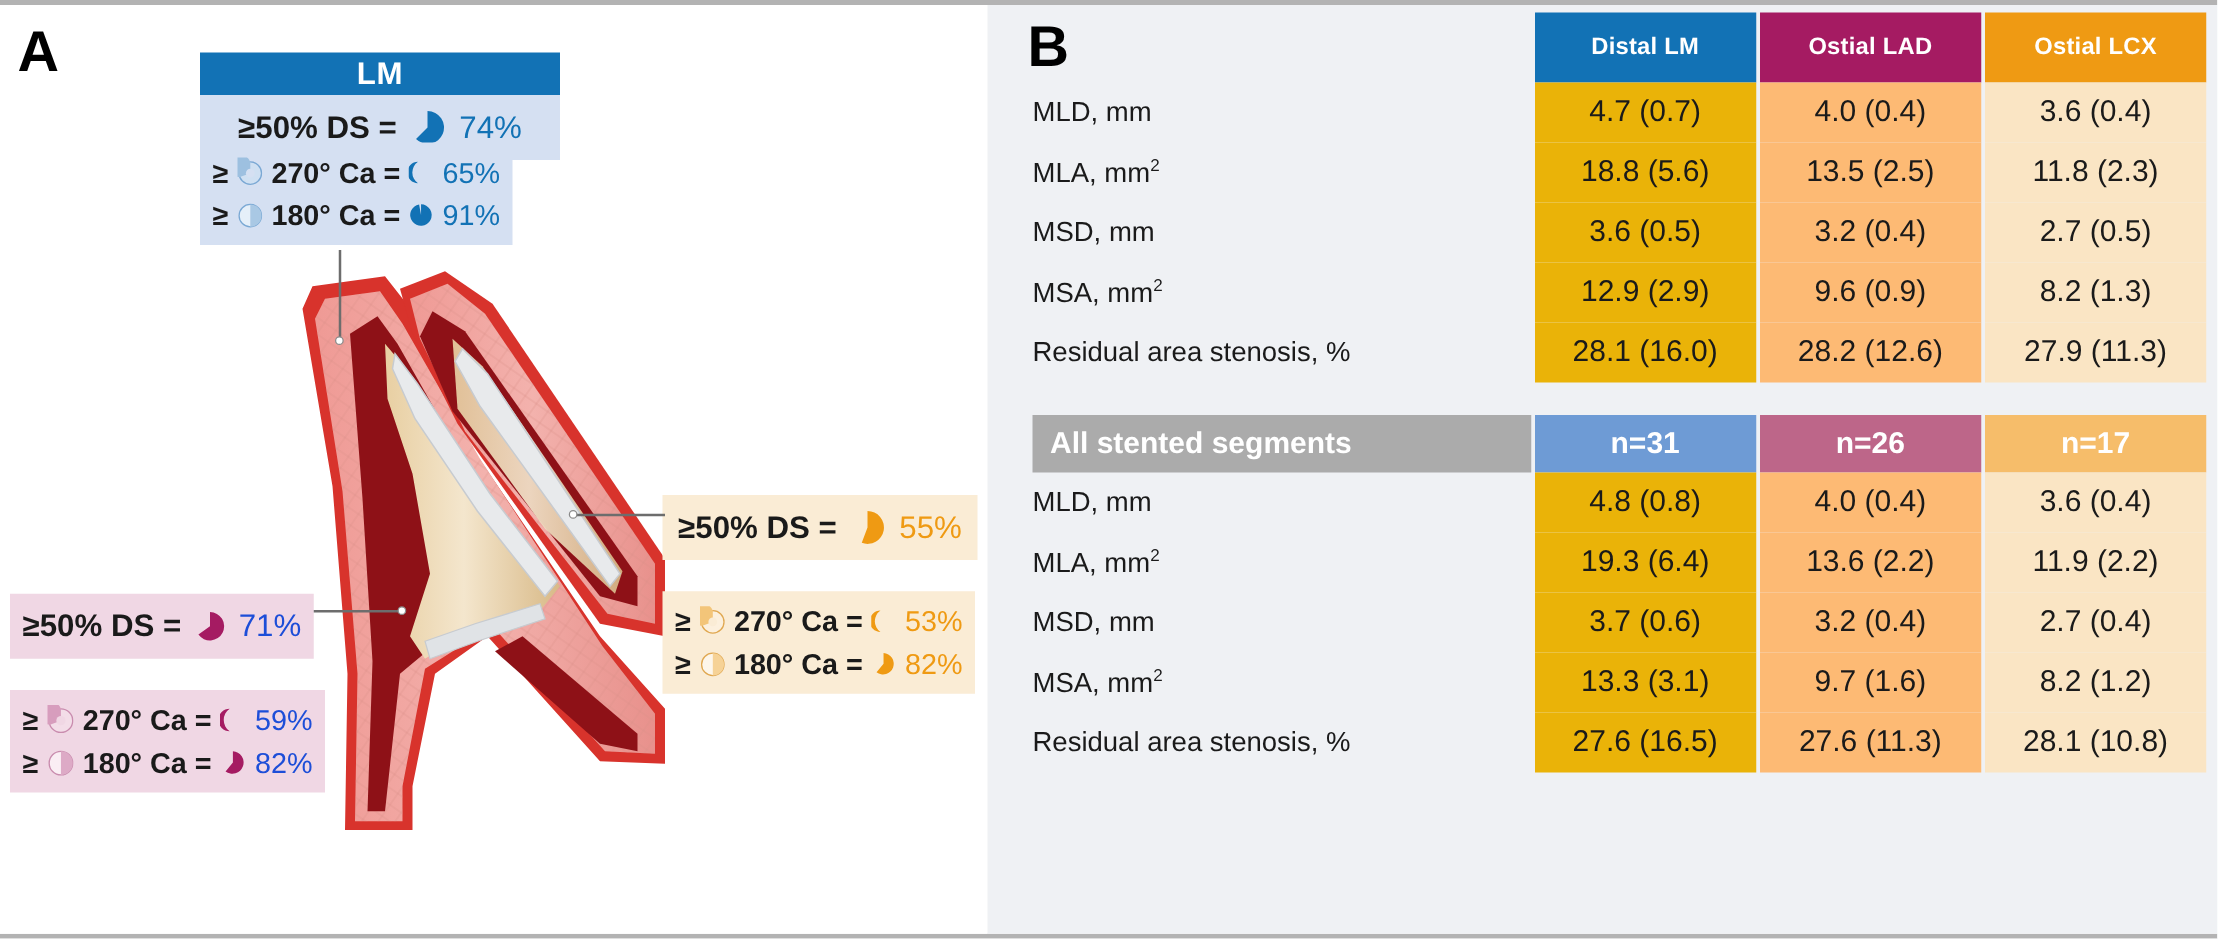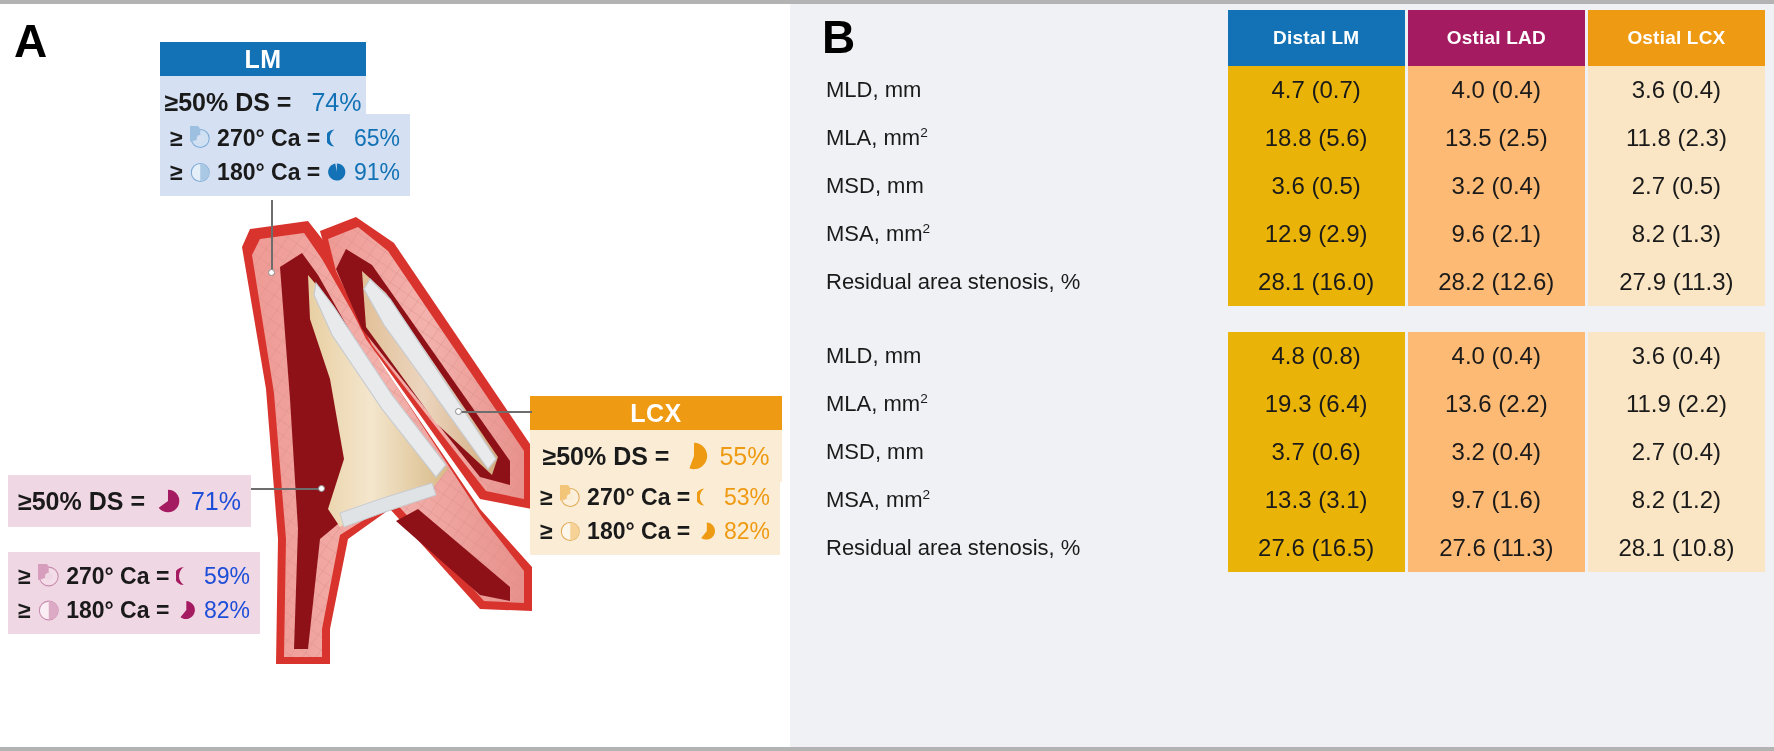--- a/index.html
+++ b/index.html
@@ -244,21 +244,21 @@
                L148 300 L164 250 L150 170 L130 110 Z" fill="url(#plaqueGrad)"></path>
       <path d="M182 62 L206 84 L318 248 L312 266 L256 214 L186 118 Z" fill="url(#plaqueGrad)" opacity="0.92"></path>
 
       <path d="M136 74 L154 98 L212 186 L266 256 L256 268 L202 200 L152 126 L134 86 Z" fill="#e8eaec" stroke="#c7cbd0" stroke-width="1.2"></path>
       <path d="M190 70 L210 90 L316 250 L308 260 L204 116 L184 80 Z" fill="#e8eaec" stroke="#c7cbd0" stroke-width="1.2"></path>
       <path d="M160 304 L200 290 L252 274 L256 286 L202 304 L164 318 Z" fill="#e0e3e6" stroke="#c7cbd0" stroke-width="1"></path>
 
       <path d="M62 38 L96 46 L110 78 L96 110 L78 72 Z" fill="#ffffff" opacity="0.0"></path>
     </svg>
 
-    <div class="callout" id="lm-box" style="left:160px; top:38px; width:206px;">
+    <div class="callout" id="lm-box" style="left:160px; top:38px; width:288px;">
       <div class="callout-title lm-head">LM</div>
       <div class="callout-body lm-body" style="height:52px; gap:10px; padding:0 12px;">
         <span>≥50% DS =</span>
         <svg class="glyph" width="30" height="30" viewBox="0 0 32 32">
           <path d="M16 16 L16 2 A14 14 0 1 1 6.2 25.9 Z" fill="#1272b5"></path>
         </svg>
         <span class="pct lm-pct">74%</span>
       </div>
       <div class="tail lm-tail" style="left:92px; top:86px;"></div>
     </div>
@@ -328,21 +328,20 @@
         <svg class="glyph" width="24" height="24" viewBox="0 0 32 32">
           <path d="M16 16 L16 2 A14 14 0 1 1 6.9 27.2 Z" fill="#a51b62"></path>
         </svg>
         <span class="pct lad-pct">82%</span>
       </div>
     </div>
     <div class="leader" style="left:251px; top:484px; width:72px; height:2px;"></div>
     <div class="leader-dot" style="left:318px; top:481px;"></div>
 
     <div class="callout" id="lcx-box" style="left:530px; top:392px; width:252px;">
-      <div class="callout-title lcx-head">LCX</div>
       <div class="callout-body lcx-body" style="height:52px; gap:10px; padding:0 10px;">
         <span>≥50% DS =</span>
         <svg class="glyph" width="30" height="30" viewBox="0 0 32 32">
           <path d="M16 16 L16 2 A14 14 0 1 1 11.1 29.1 Z" fill="#ef9a13"></path>
         </svg>
         <span class="pct lcx-pct">55%</span>
       </div>
       <div class="tail lcx-tail" style="left:98px; top:86px;"></div>
     </div>
 
@@ -413,37 +412,43 @@
         </tr>
         <tr>
           <td class="rowlabel"><span>MSD, mm</span></td>
           <td class="cell blue">3.6 (0.5)</td>
           <td class="cell maroon">3.2 (0.4)</td>
           <td class="cell orange">2.7 (0.5)</td>
         </tr>
         <tr>
           <td class="rowlabel"><span>MSA, mm</span><sup>2</sup></td>
           <td class="cell blue">12.9 (2.9)</td>
-          <td class="cell maroon">9.6 (2.1)</td>
+          <td class="cell maroon">9.6 (0.9)</td>
           <td class="cell orange">8.2 (1.3)</td>
         </tr>
         <tr>
           <td class="rowlabel"><span>Residual area stenosis, %</span></td>
           <td class="cell blue">28.1 (16.0)</td>
           <td class="cell maroon">28.2 (12.6)</td>
           <td class="cell orange">27.9 (11.3)</td>
         </tr>
 
         <tr class="spacer">
           <td></td>
             <td></td>
           <td></td>
             <td></td>
         </tr>
 
+        <tr>
+          <td class="subhdr gray">All stented segments</td>
+          <td class="subhdr blue">n=31</td>
+          <td class="subhdr maroon">n=26</td>
+          <td class="subhdr orange">n=17</td>
+        </tr>
 
         <tr>
           <td class="rowlabel"><span>MLD, mm</span></td>
           <td class="cell blue">4.8 (0.8)</td>
           <td class="cell maroon">4.0 (0.4)</td>
           <td class="cell orange">3.6 (0.4)</td>
         </tr>
         <tr>
           <td class="rowlabel"><span>MLA, mm</span><sup>2</sup></td>
           <td class="cell blue">19.3 (6.4)</td>

